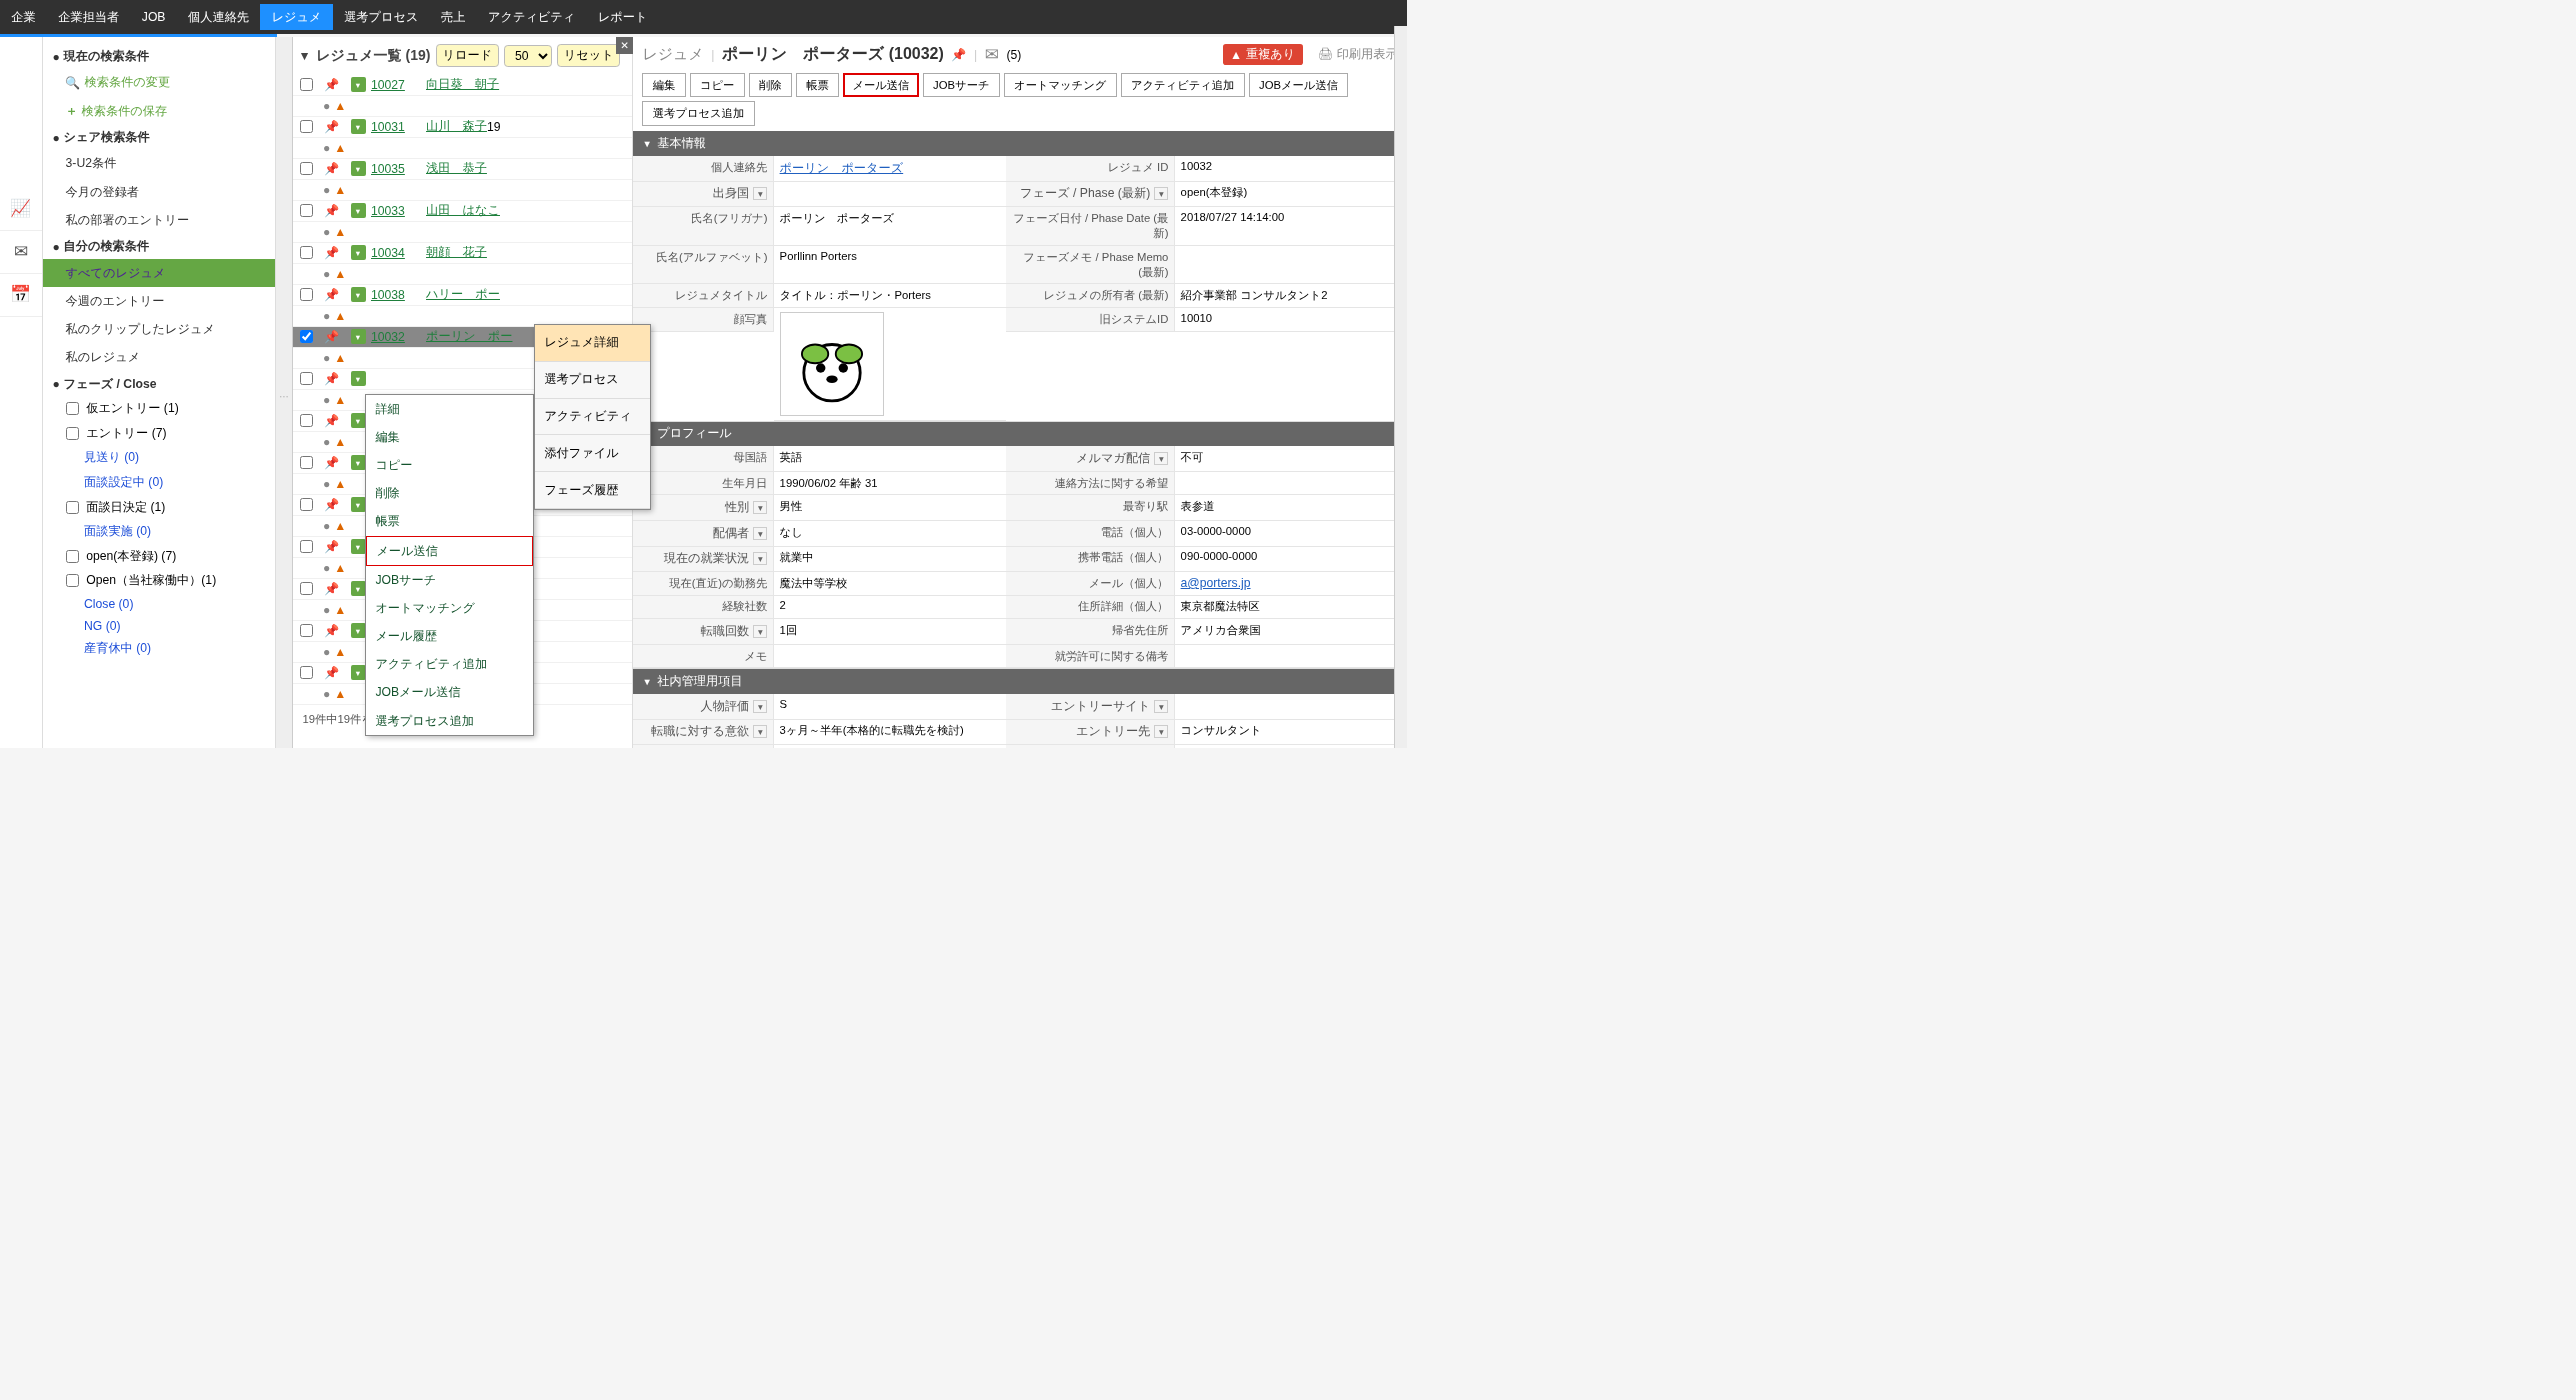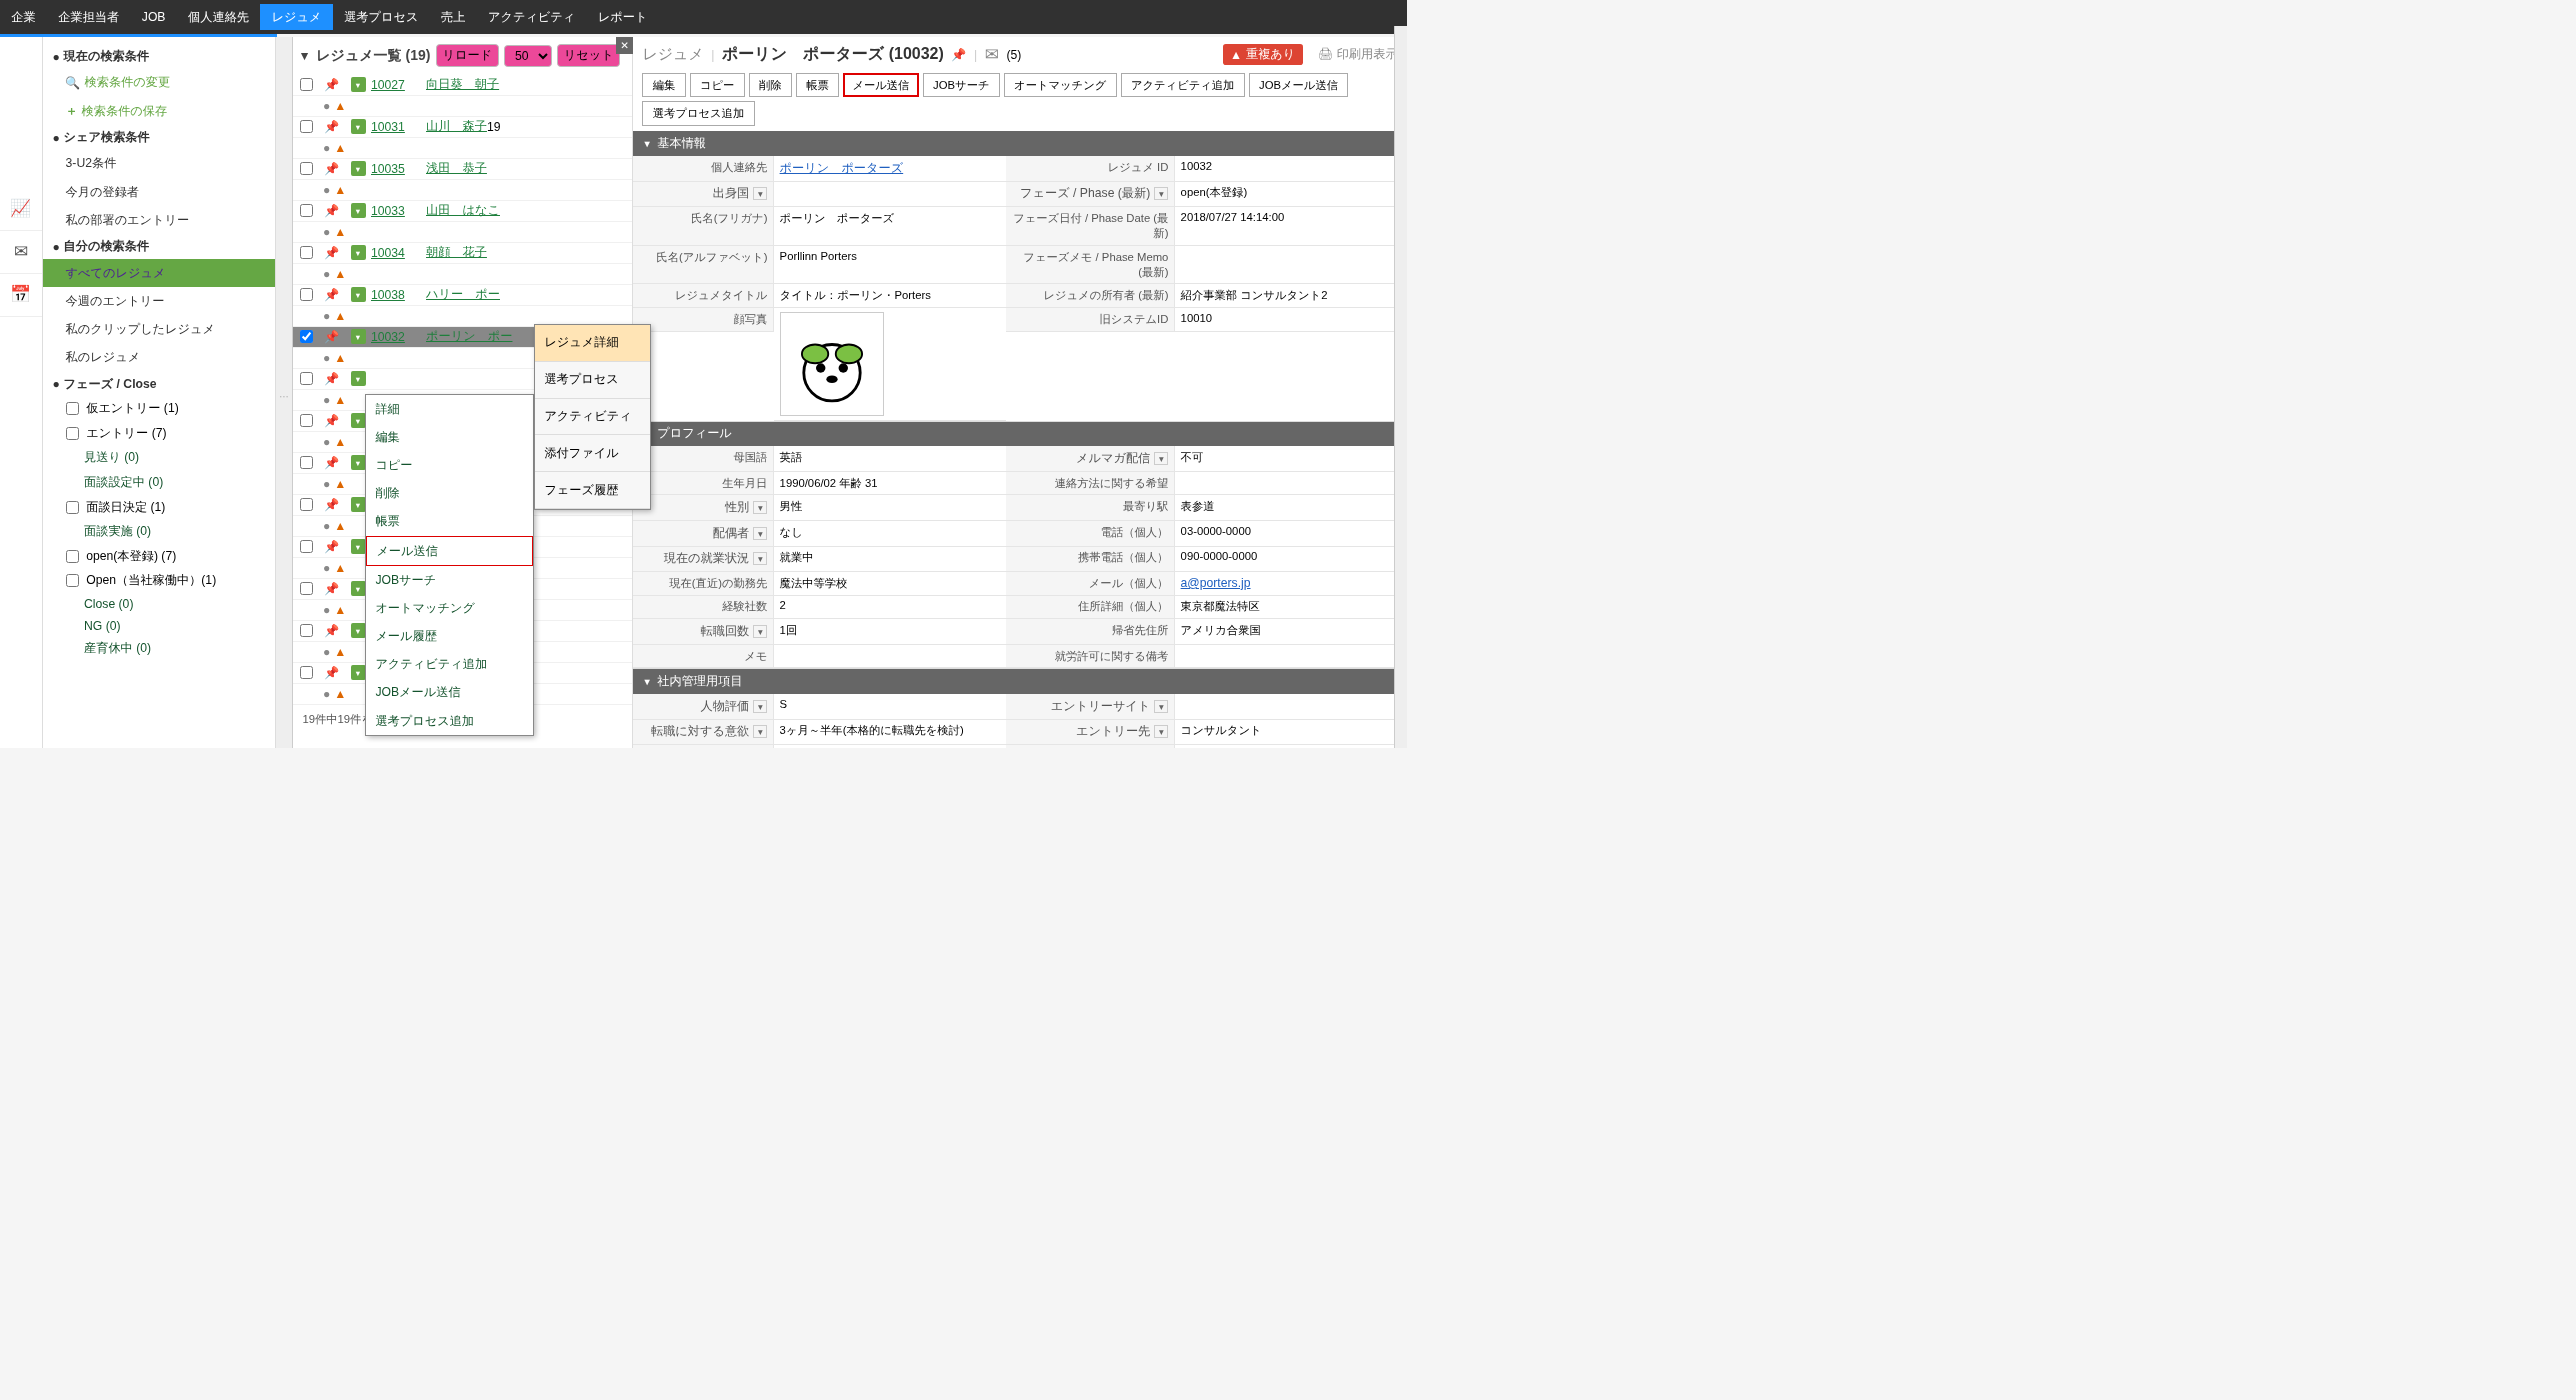--- a/index.html
+++ b/index.html
@@ -12,28 +12,28 @@
 .sidetabs{width:43px;background:#fff;border-right:0.9px solid #ddd;padding-top:151px}
 .sidetabs .st{height:43px;display:flex;align-items:center;justify-content:center;font-size:17px;color:#555;border-bottom:0.9px solid #eee;cursor:pointer}
 .leftpanel{width:233px;background:#fff;border-right:0.9px solid #ddd;padding:7.5px 0;height:100%;overflow:hidden}
 .leftpanel .section{padding:3.8px 9.4px;font-weight:bold;color:#333;font-size:13px;display:flex;align-items:center;gap:3.8px}
 .leftpanel .link{padding:5.6px 9.4px 5.6px 22.6px;color:#65a744;cursor:pointer;display:flex;align-items:center;gap:3.8px}
 .leftpanel .link .ic{color:#65a744;font-weight:bold}
 .leftpanel .row{padding:5.6px 9.4px 5.6px 22.6px;cursor:pointer;color:#333}
 .leftpanel .row.active{background:#65a744;color:#4c1d95}
 .leftpanel .chk{padding:3.8px 9.4px 3.8px 22.6px;display:flex;align-items:center;gap:3.8px}
 .leftpanel .chk input{margin-right:3.8px}
-.leftpanel .sub{padding:3.8px 9.4px 3.8px 41px;color:#14532d}
+.leftpanel .sub{padding:3.8px 9.4px 3.8px 41px;color:#1d4ed8}
 .dragbar{width:17px;background:#eee;border-right:0.9px solid #ccc;display:flex;align-items:center;justify-content:center;cursor:col-resize}
 .dragbar .dot{writing-mode:vertical-rl;color:#aaa;font-size:9.4px}
 .listpanel{flex:0 0 339px;background:#fff;position:relative}
 .listhead{display:flex;align-items:center;gap:5.6px;padding:7.5px 5.6px}
 .listhead h2{font-size:14px;font-weight:bold;color:#444}
 .listhead .tri{color:#444}
-select,button.gbtn{border:0.9px solid #bbb;border-radius:3.8px;padding:1.9px 5.6px;background:#ec4899;cursor:pointer}
+select,button.gbtn{border:0.9px solid #bbb;border-radius:3.8px;padding:1.9px 5.6px;background:#fef9c3;cursor:pointer}
 .thead{display:flex;background:#fff;border-top:0.9px solid #ddd;border-bottom:0.9px solid #ddd}
 .thead .th{padding:5.6px 3.8px;font-size:11.3px;color:#555;border-right:0.9px solid #eee}
 .thead .th1{width:26px;display:flex;justify-content:center}
 .thead .th2{width:26px}
 .thead .th3{width:26px}
 .thead .th4{width:55px}
 .thead .th5{flex:1}
 .trow{display:flex;align-items:center;padding:1.9px 0;border-bottom:0.9px solid #f0f0f0;position:relative;height:21px}
 .trow .c{display:flex;align-items:center;justify-content:flex-start}
 .trow .c1{width:26px;justify-content:center}

